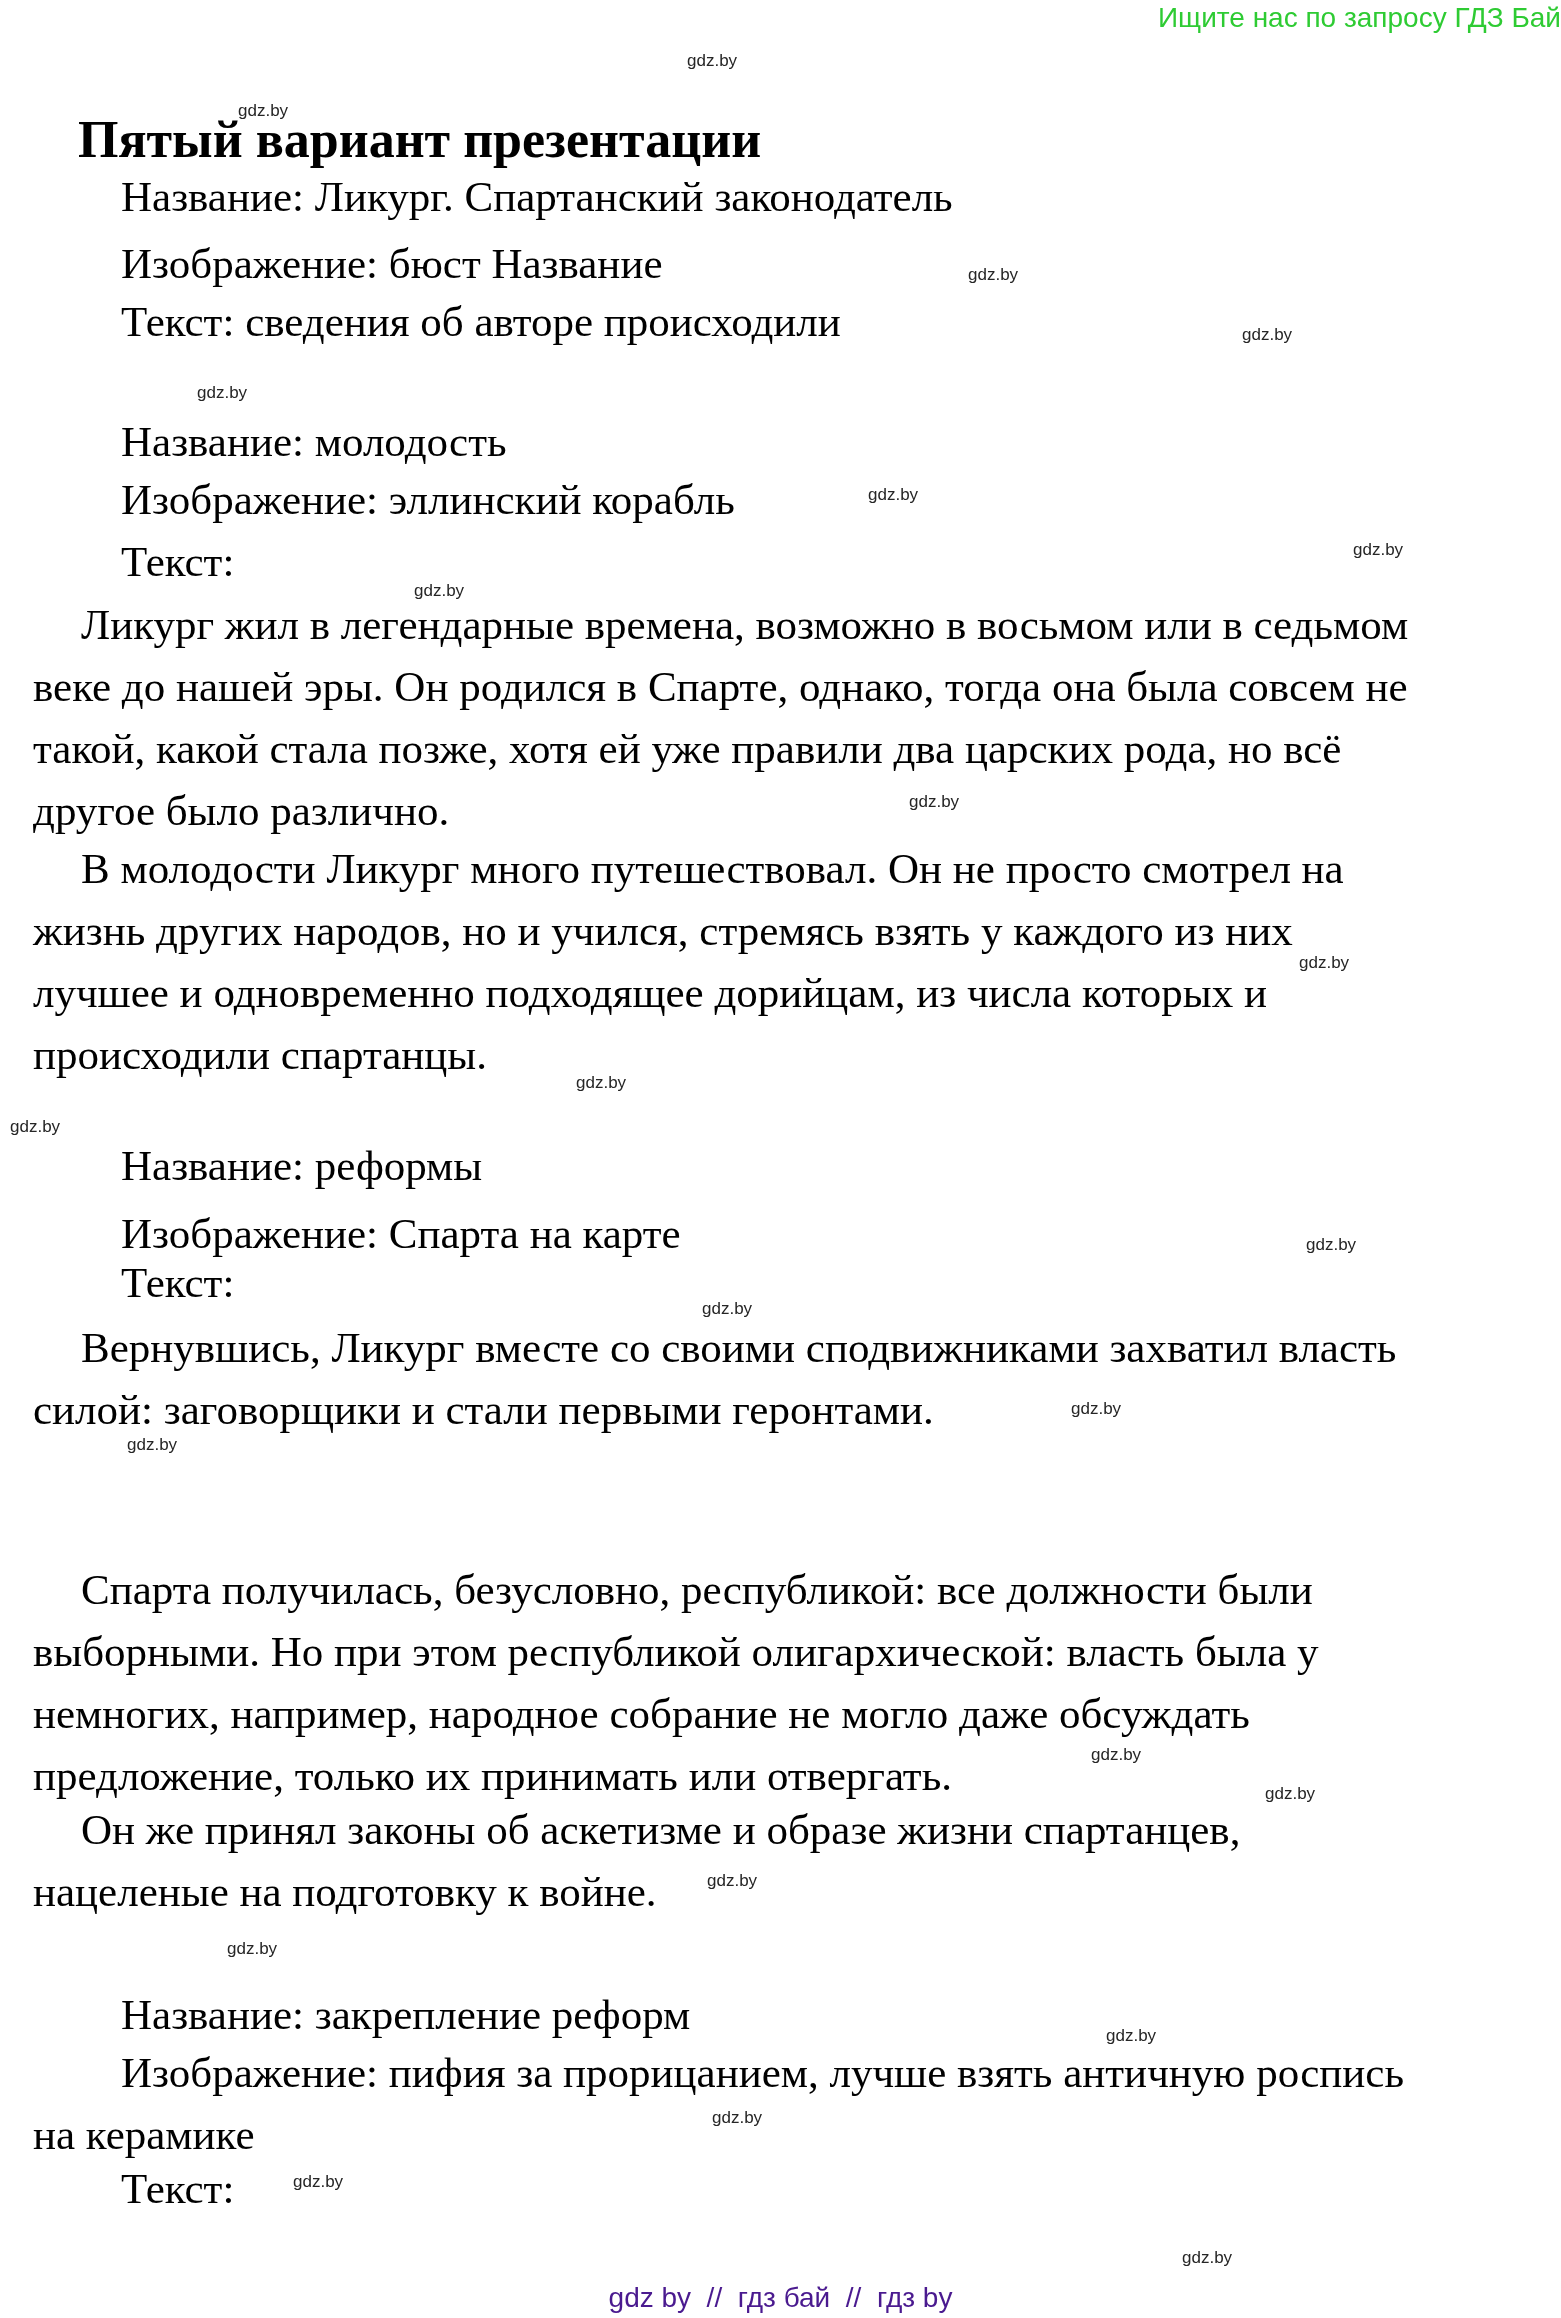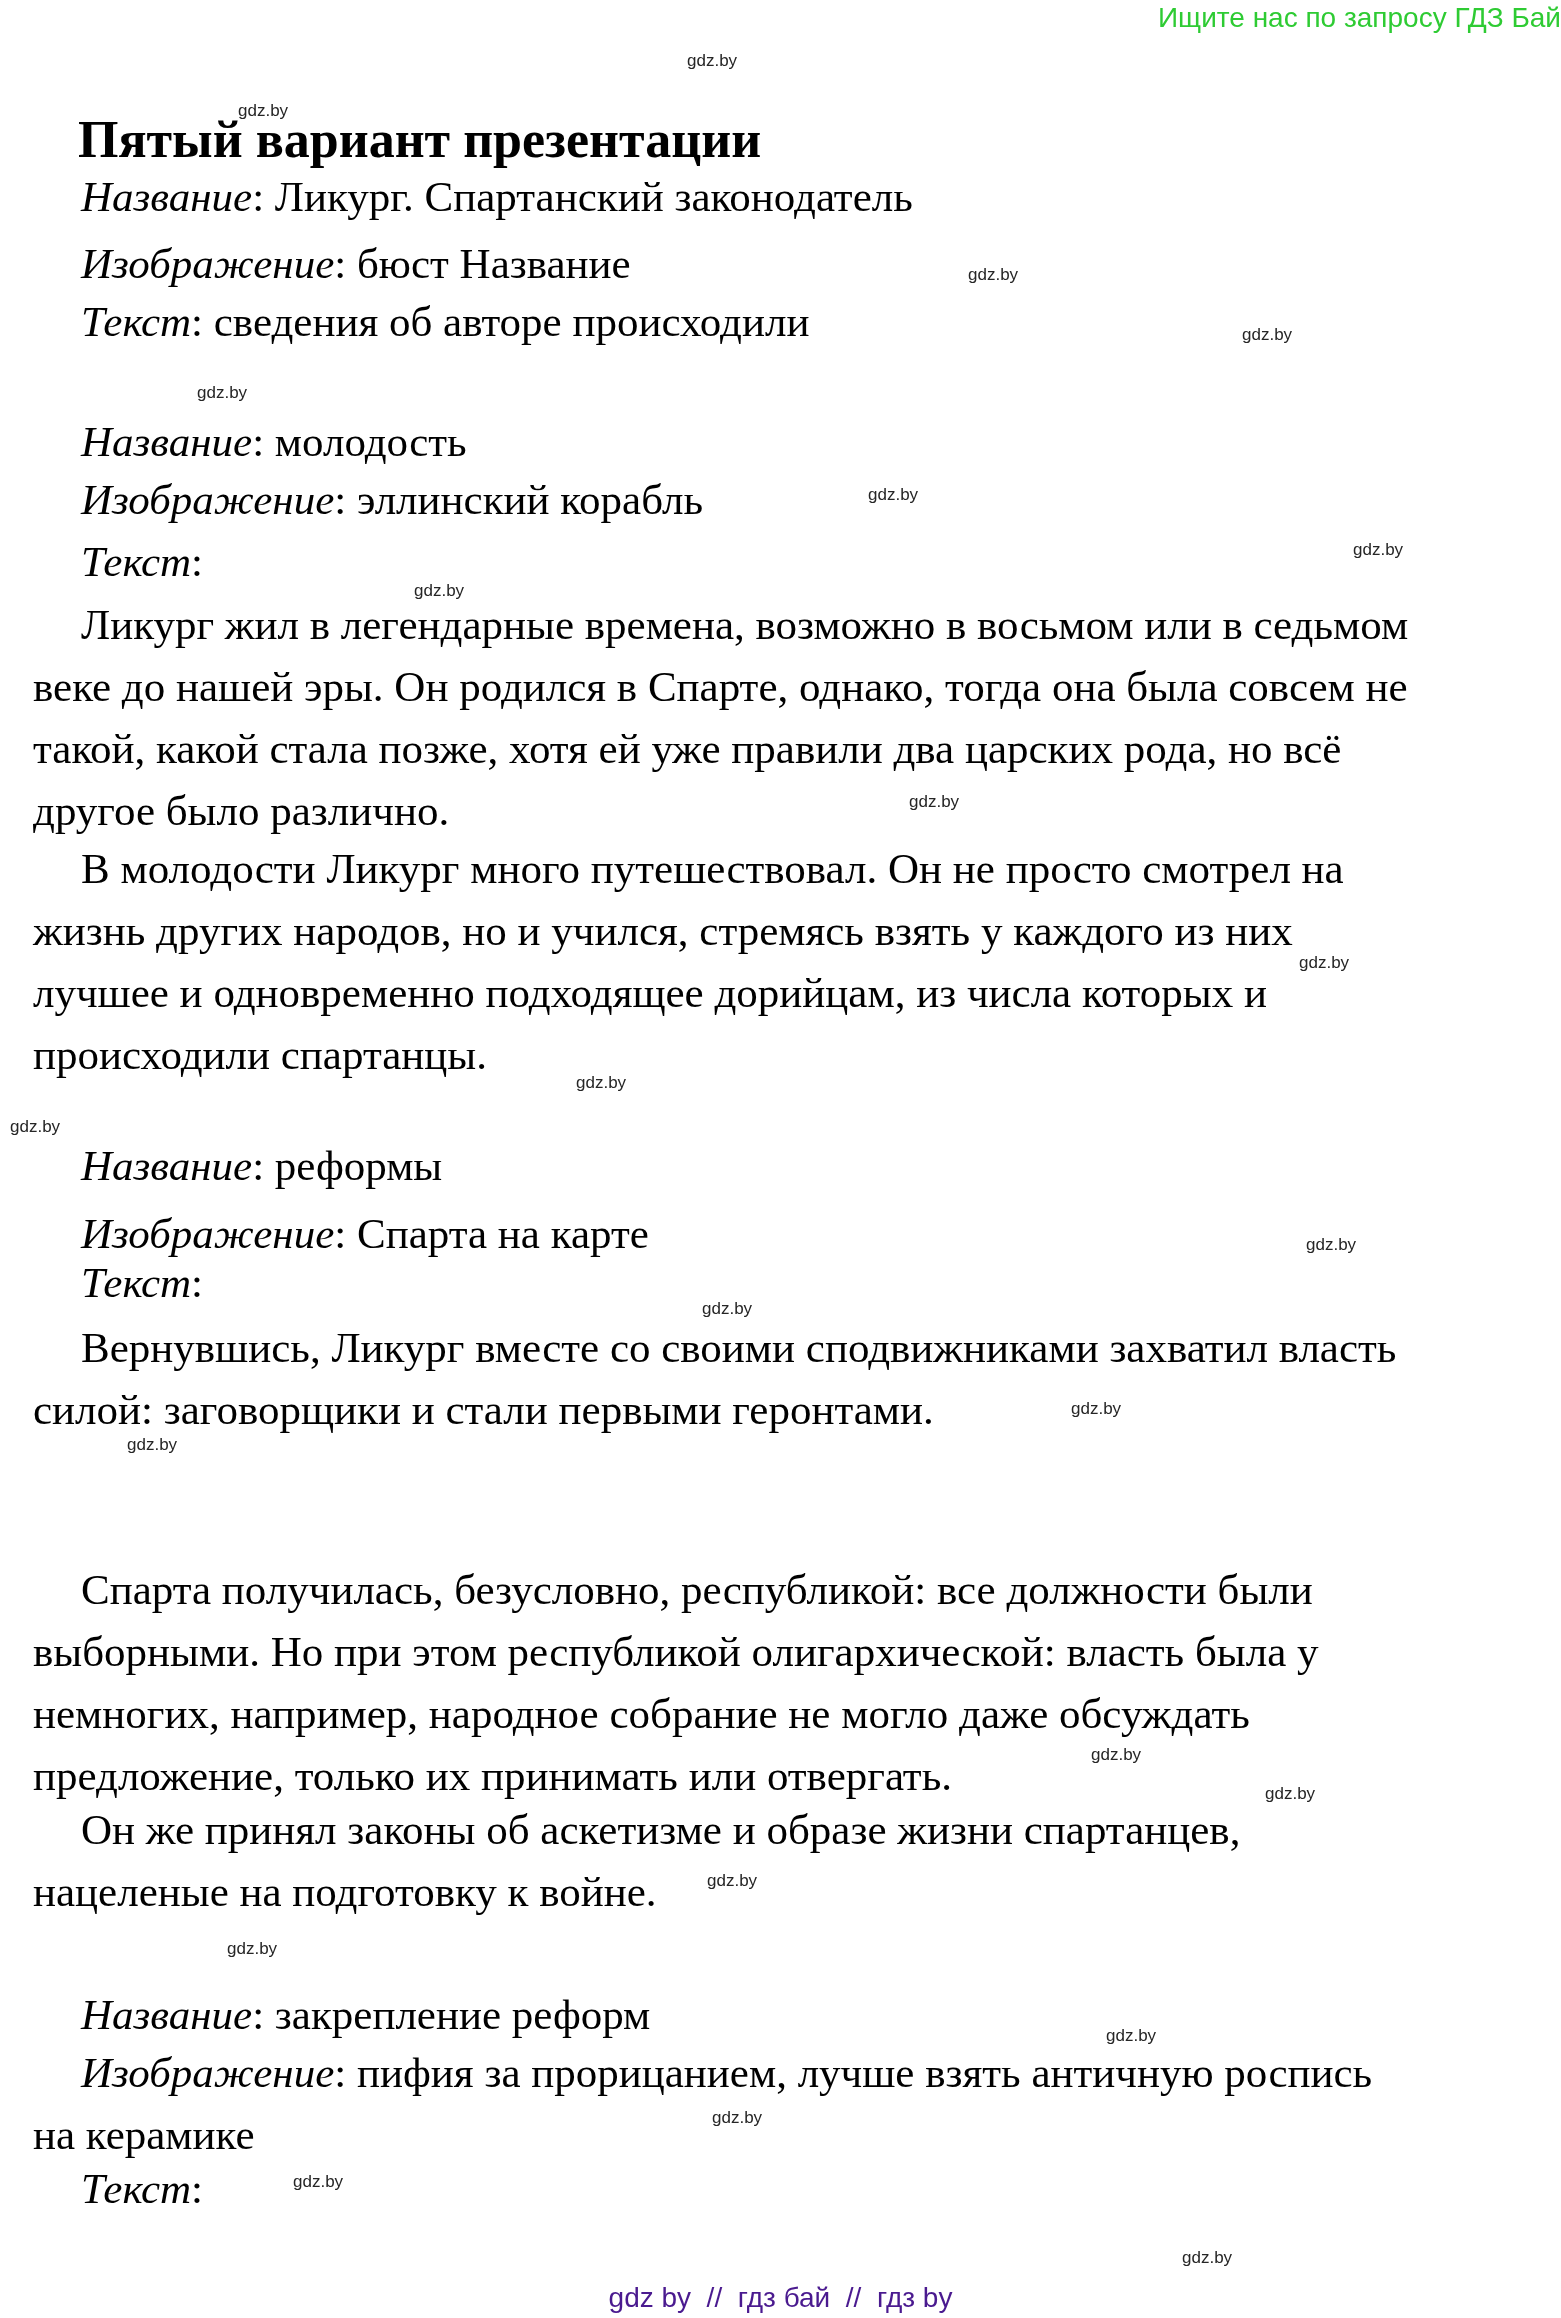--- a/index.html
+++ b/index.html
@@ -31,21 +31,21 @@
     position:absolute;left:78px;
     font-size:52px;font-weight:bold;
     line-height:62px;white-space:pre;
   }
   .field,.para{
     position:absolute;left:33px;width:1499px;
     font-size:43px;line-height:62px;
     text-indent:48px;
     white-space:pre;
   }
-  .field .lbl{font-style:italic;}
+  .field .lbl{margin-left:40px;}
   .wm{
     position:absolute;
     font-family:"Liberation Sans", sans-serif;
     font-size:17px;line-height:25px;
     color:#262626;
     white-space:pre;
   }
 </style>
 </head>
 <body>

